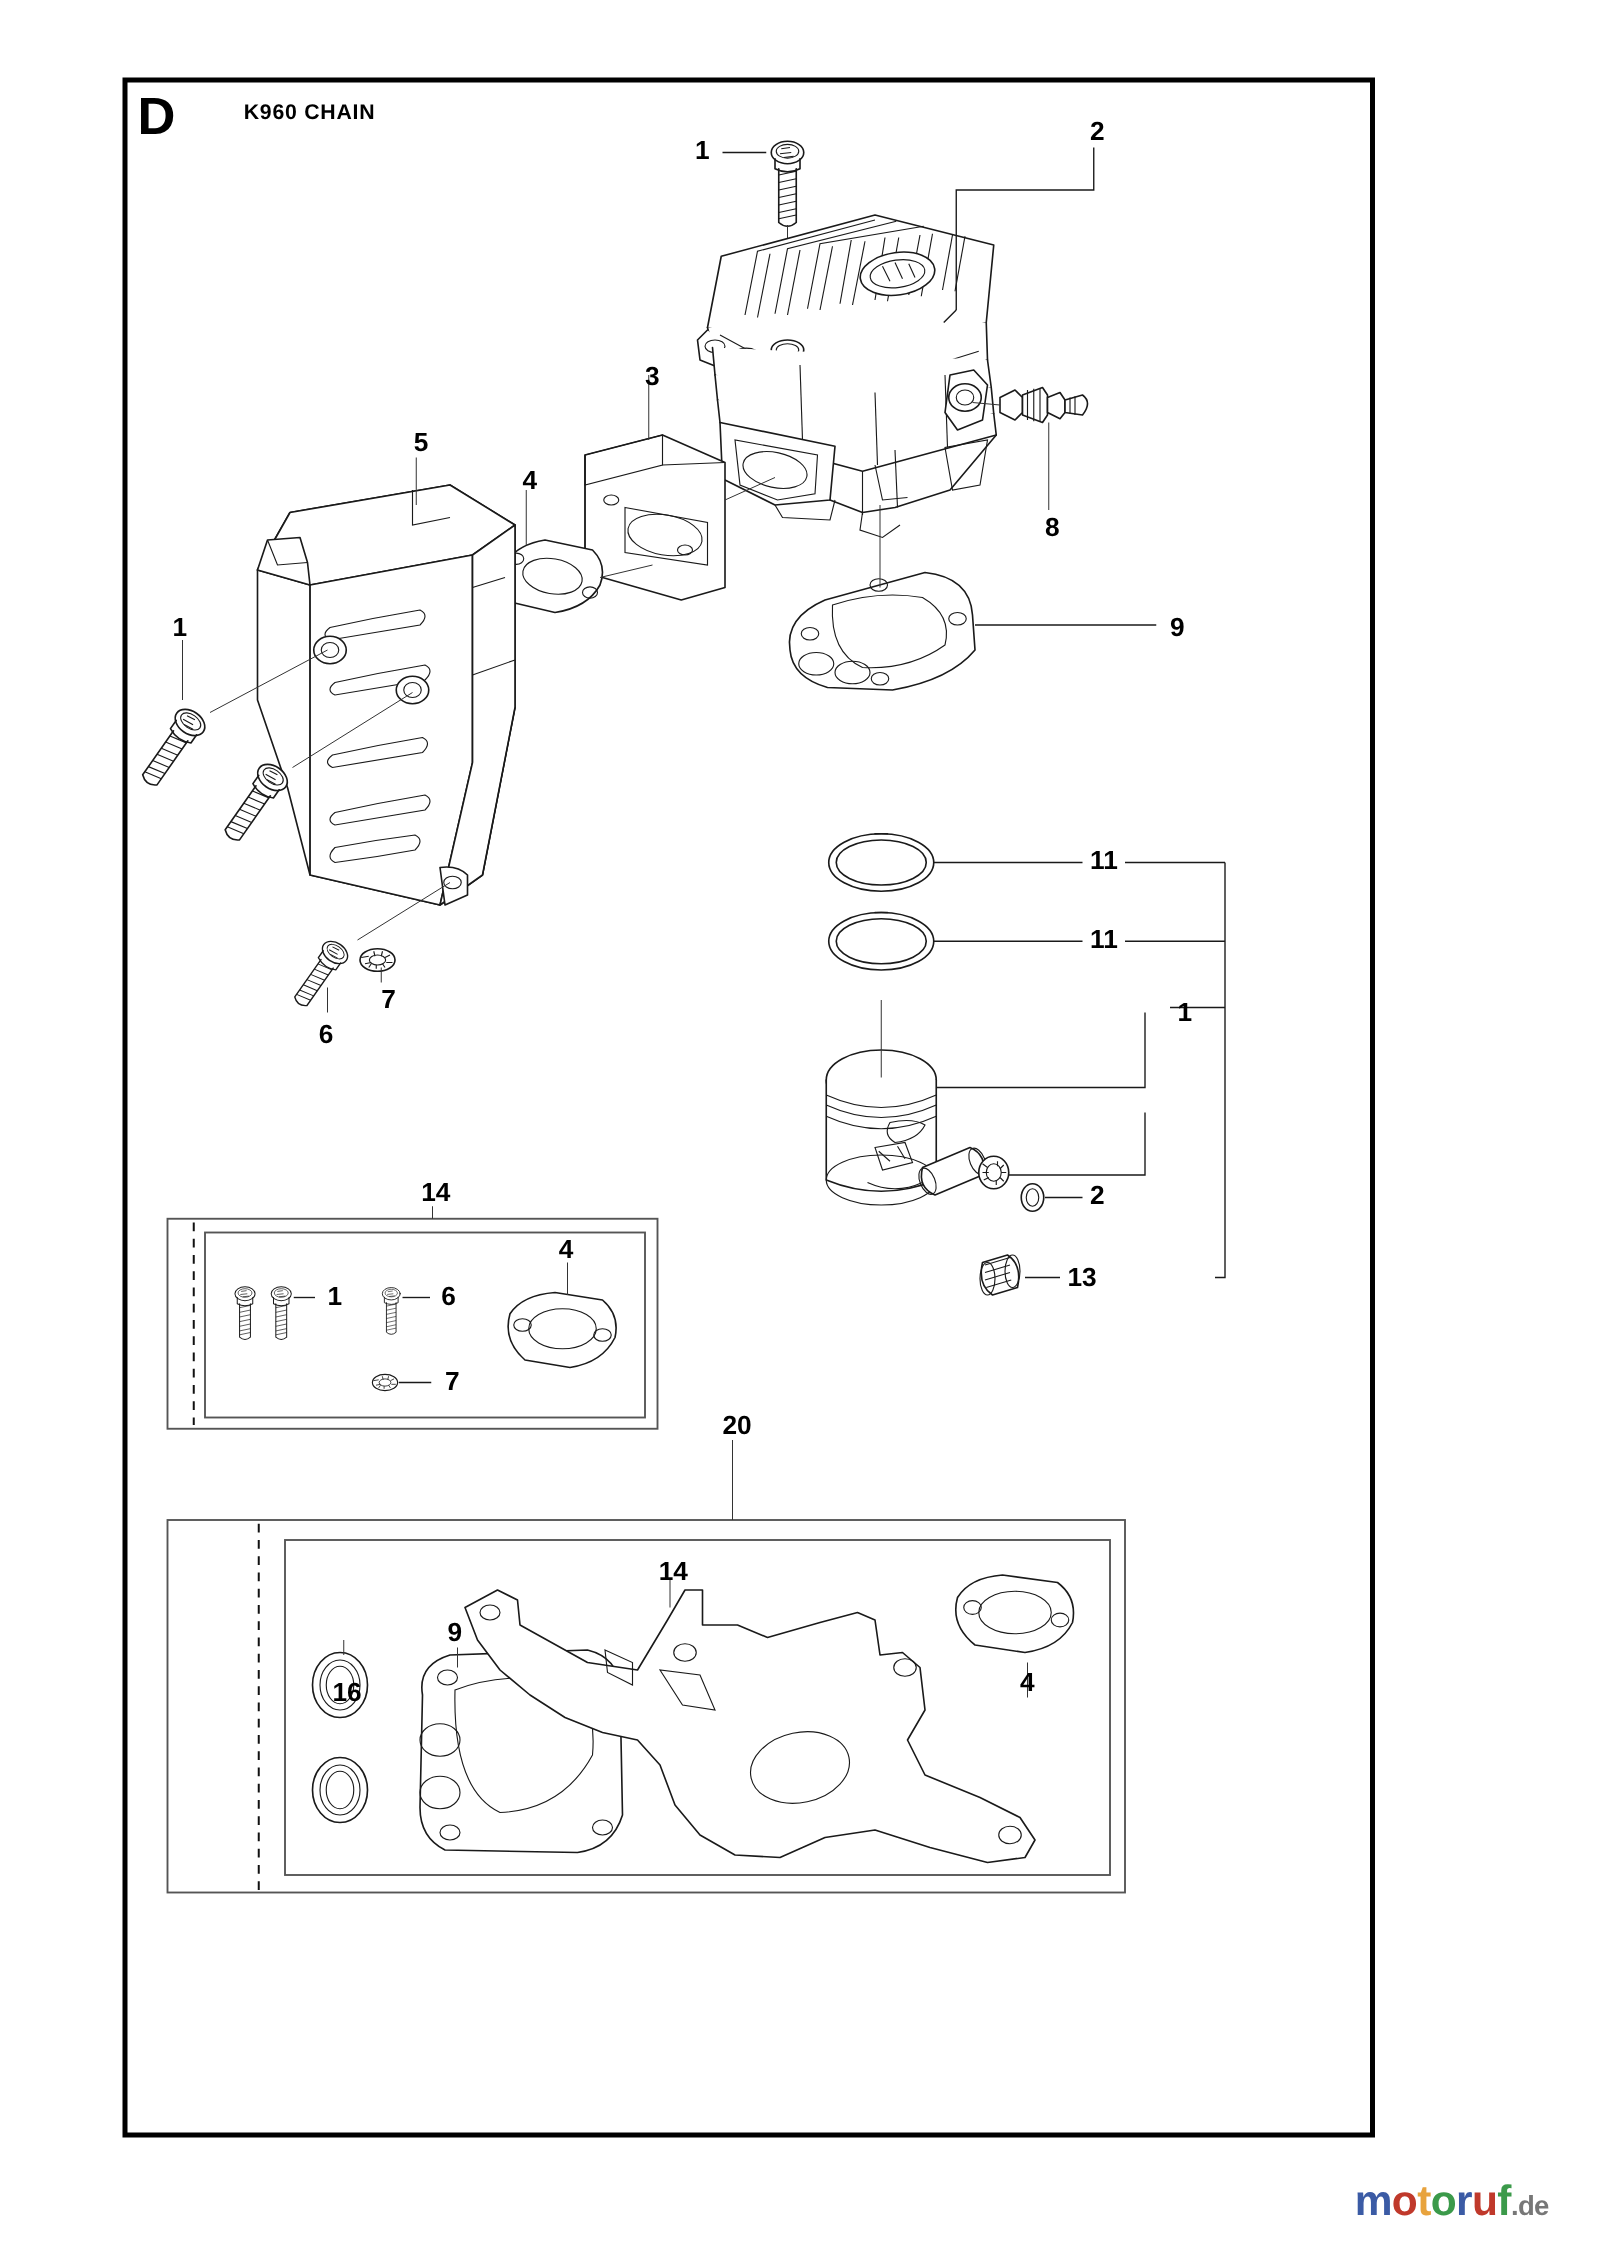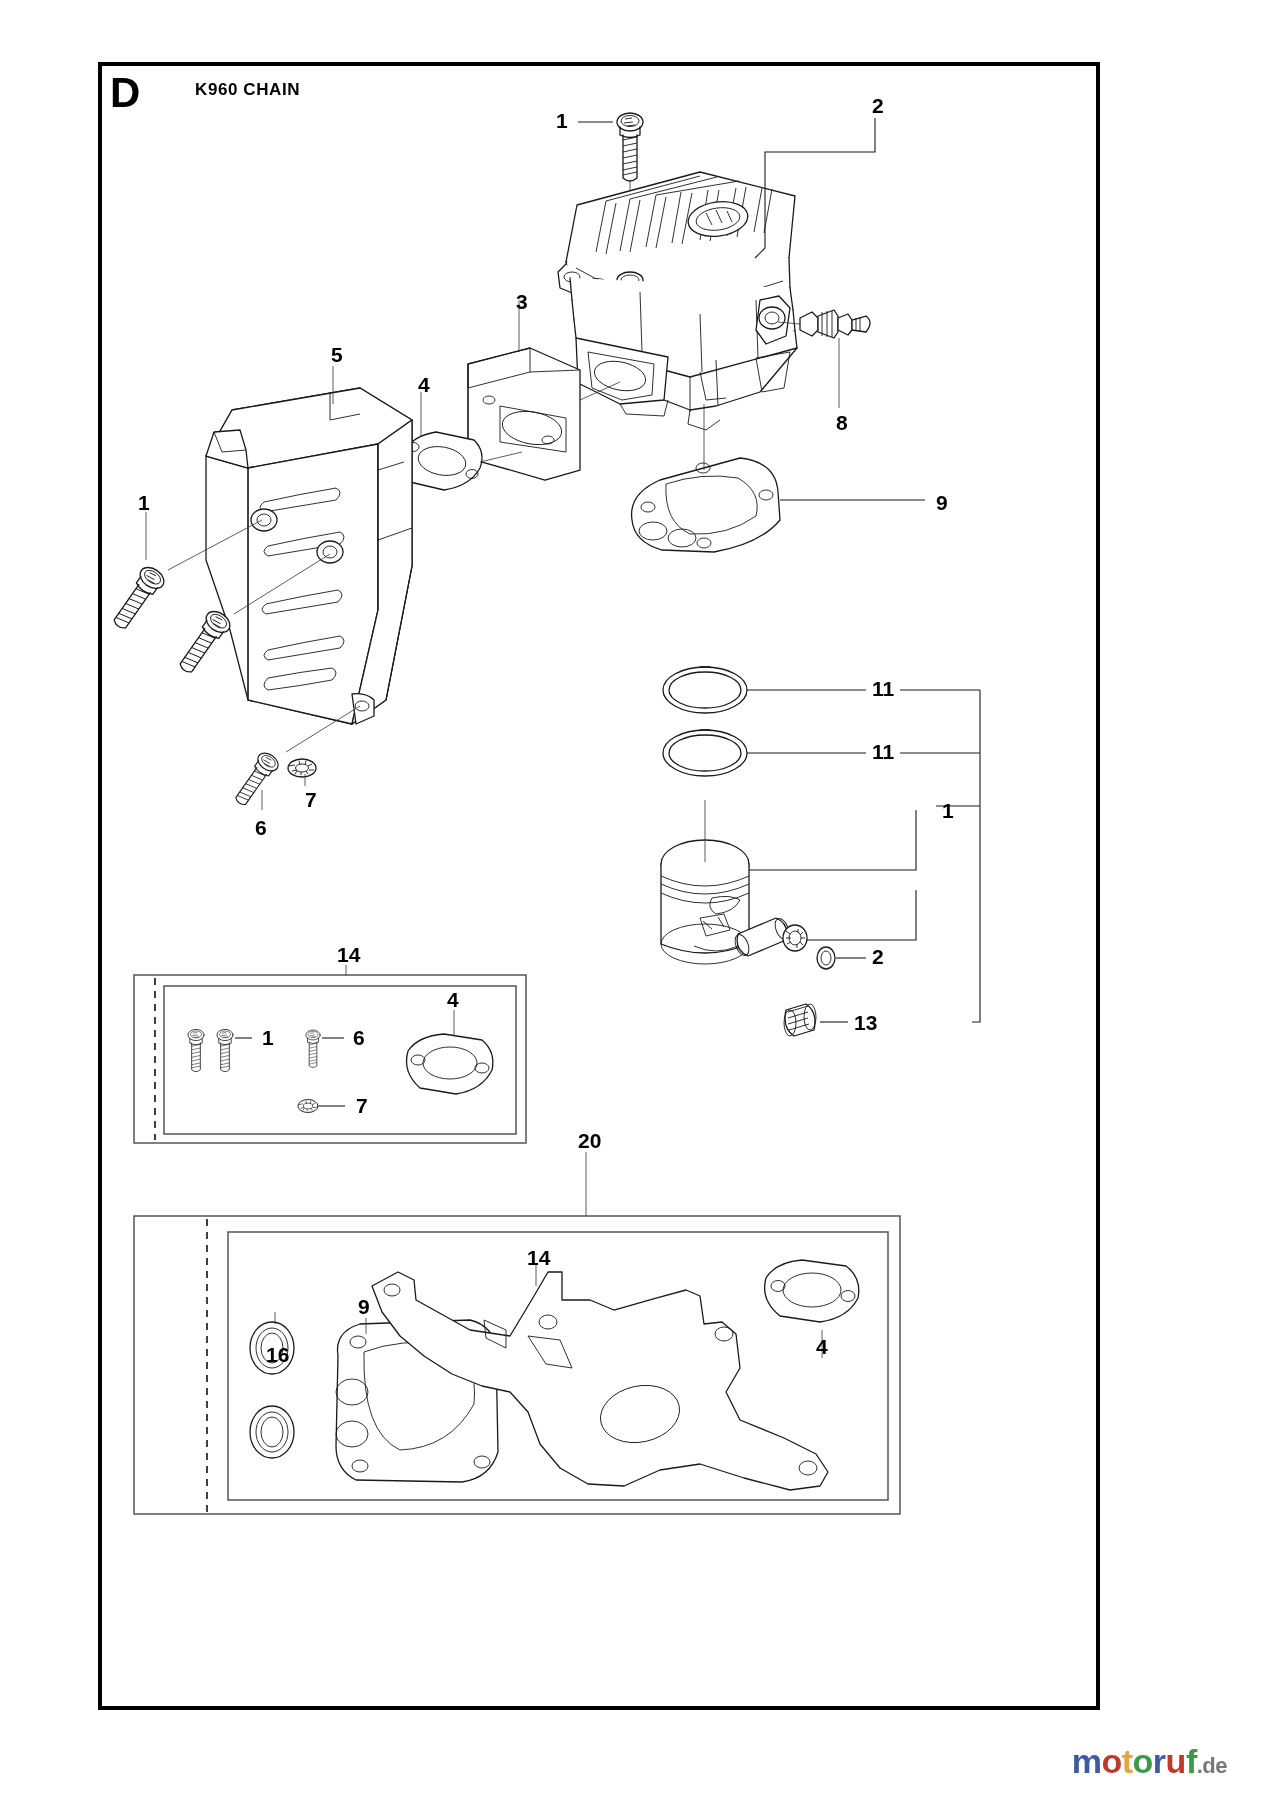--- a/index.html
+++ b/index.html
@@ -14,21 +14,21 @@
   .plate-letter{position:absolute;left:110px;top:72px;font-size:42px;font-weight:bold;
       line-height:1;letter-spacing:0px;color:#000;}
   .plate-title{position:absolute;left:155px;top:80px;font-size:17px;font-weight:bold;
       letter-spacing:0.6px;color:#000;margin-left:40px;}
   
   .cn{position:absolute;font-size:21px;font-weight:bold;color:#000;line-height:1;
       white-space:nowrap;}
   
   svg.art{position:absolute;left:0;top:0;width:1285px;height:1800px;overflow:visible;}
   
-  .wm{position:absolute;right:58px;bottom:22px;font-size:34px;font-weight:bold;
+  .wm{position:absolute;right:46px;bottom:22px;font-size:34px;font-weight:bold;
       letter-spacing:-0.5px;line-height:1;}
   .wm span{display:inline-block;}
   .wm .dot{font-size:22px;color:#777;font-weight:bold;}
 </style>
 </head>
 <body>
 
 <div id="page">
 
   <div class="plate-border"></div>

